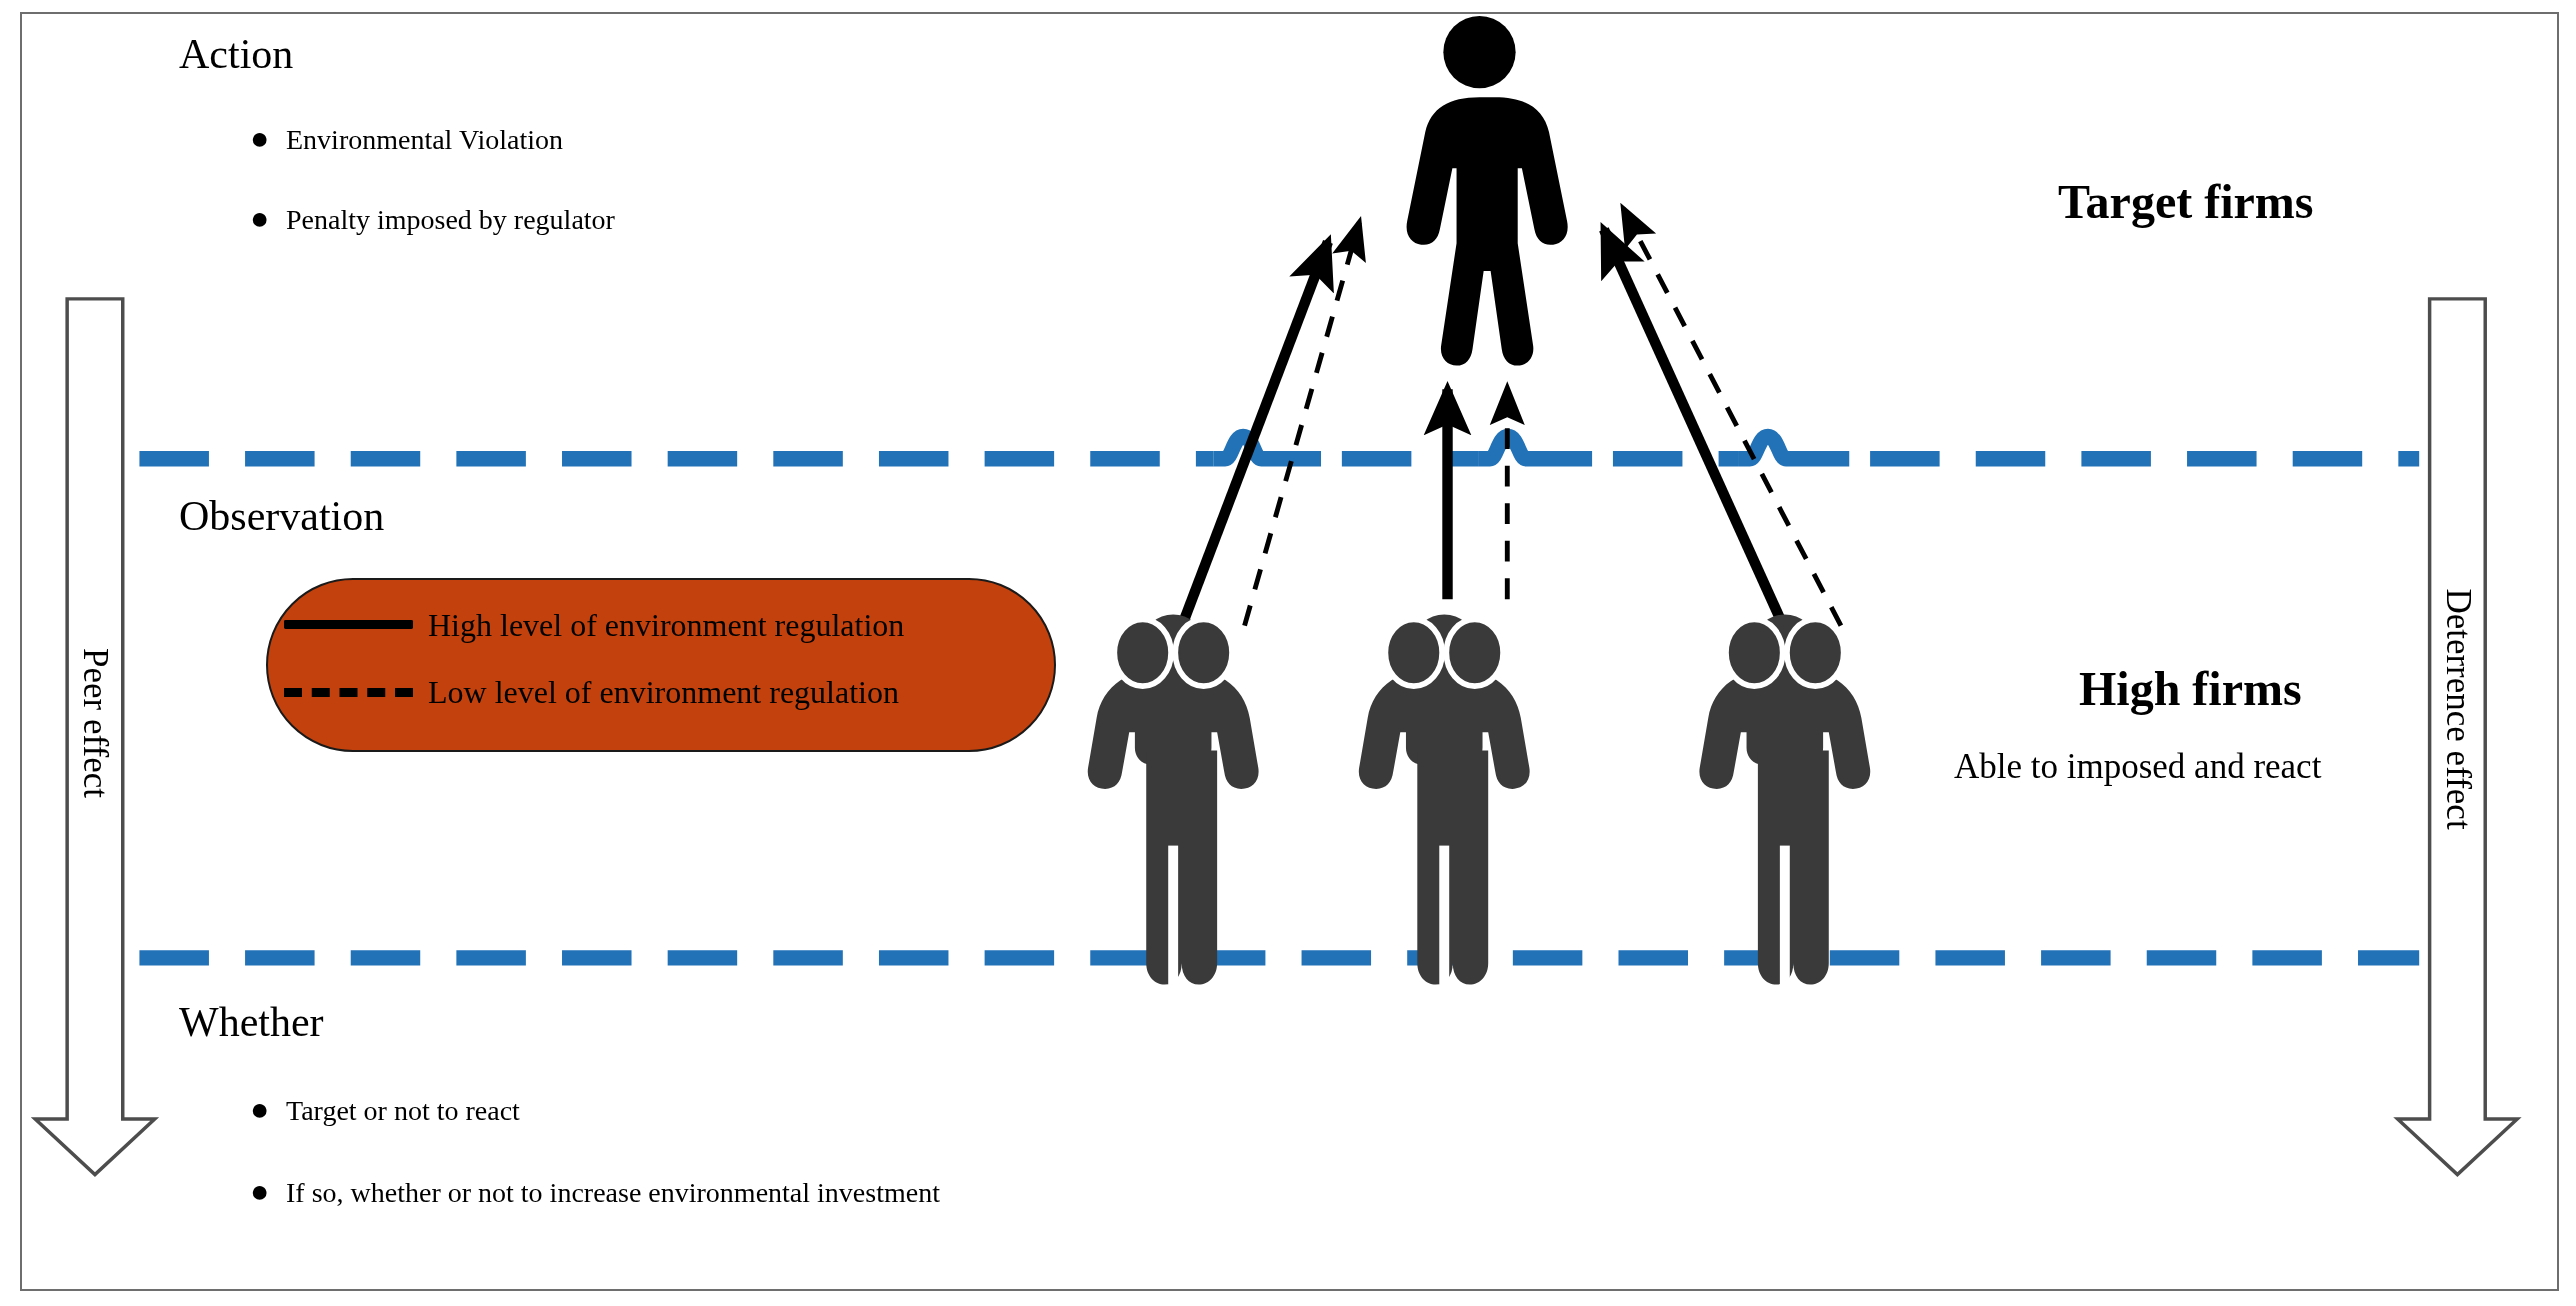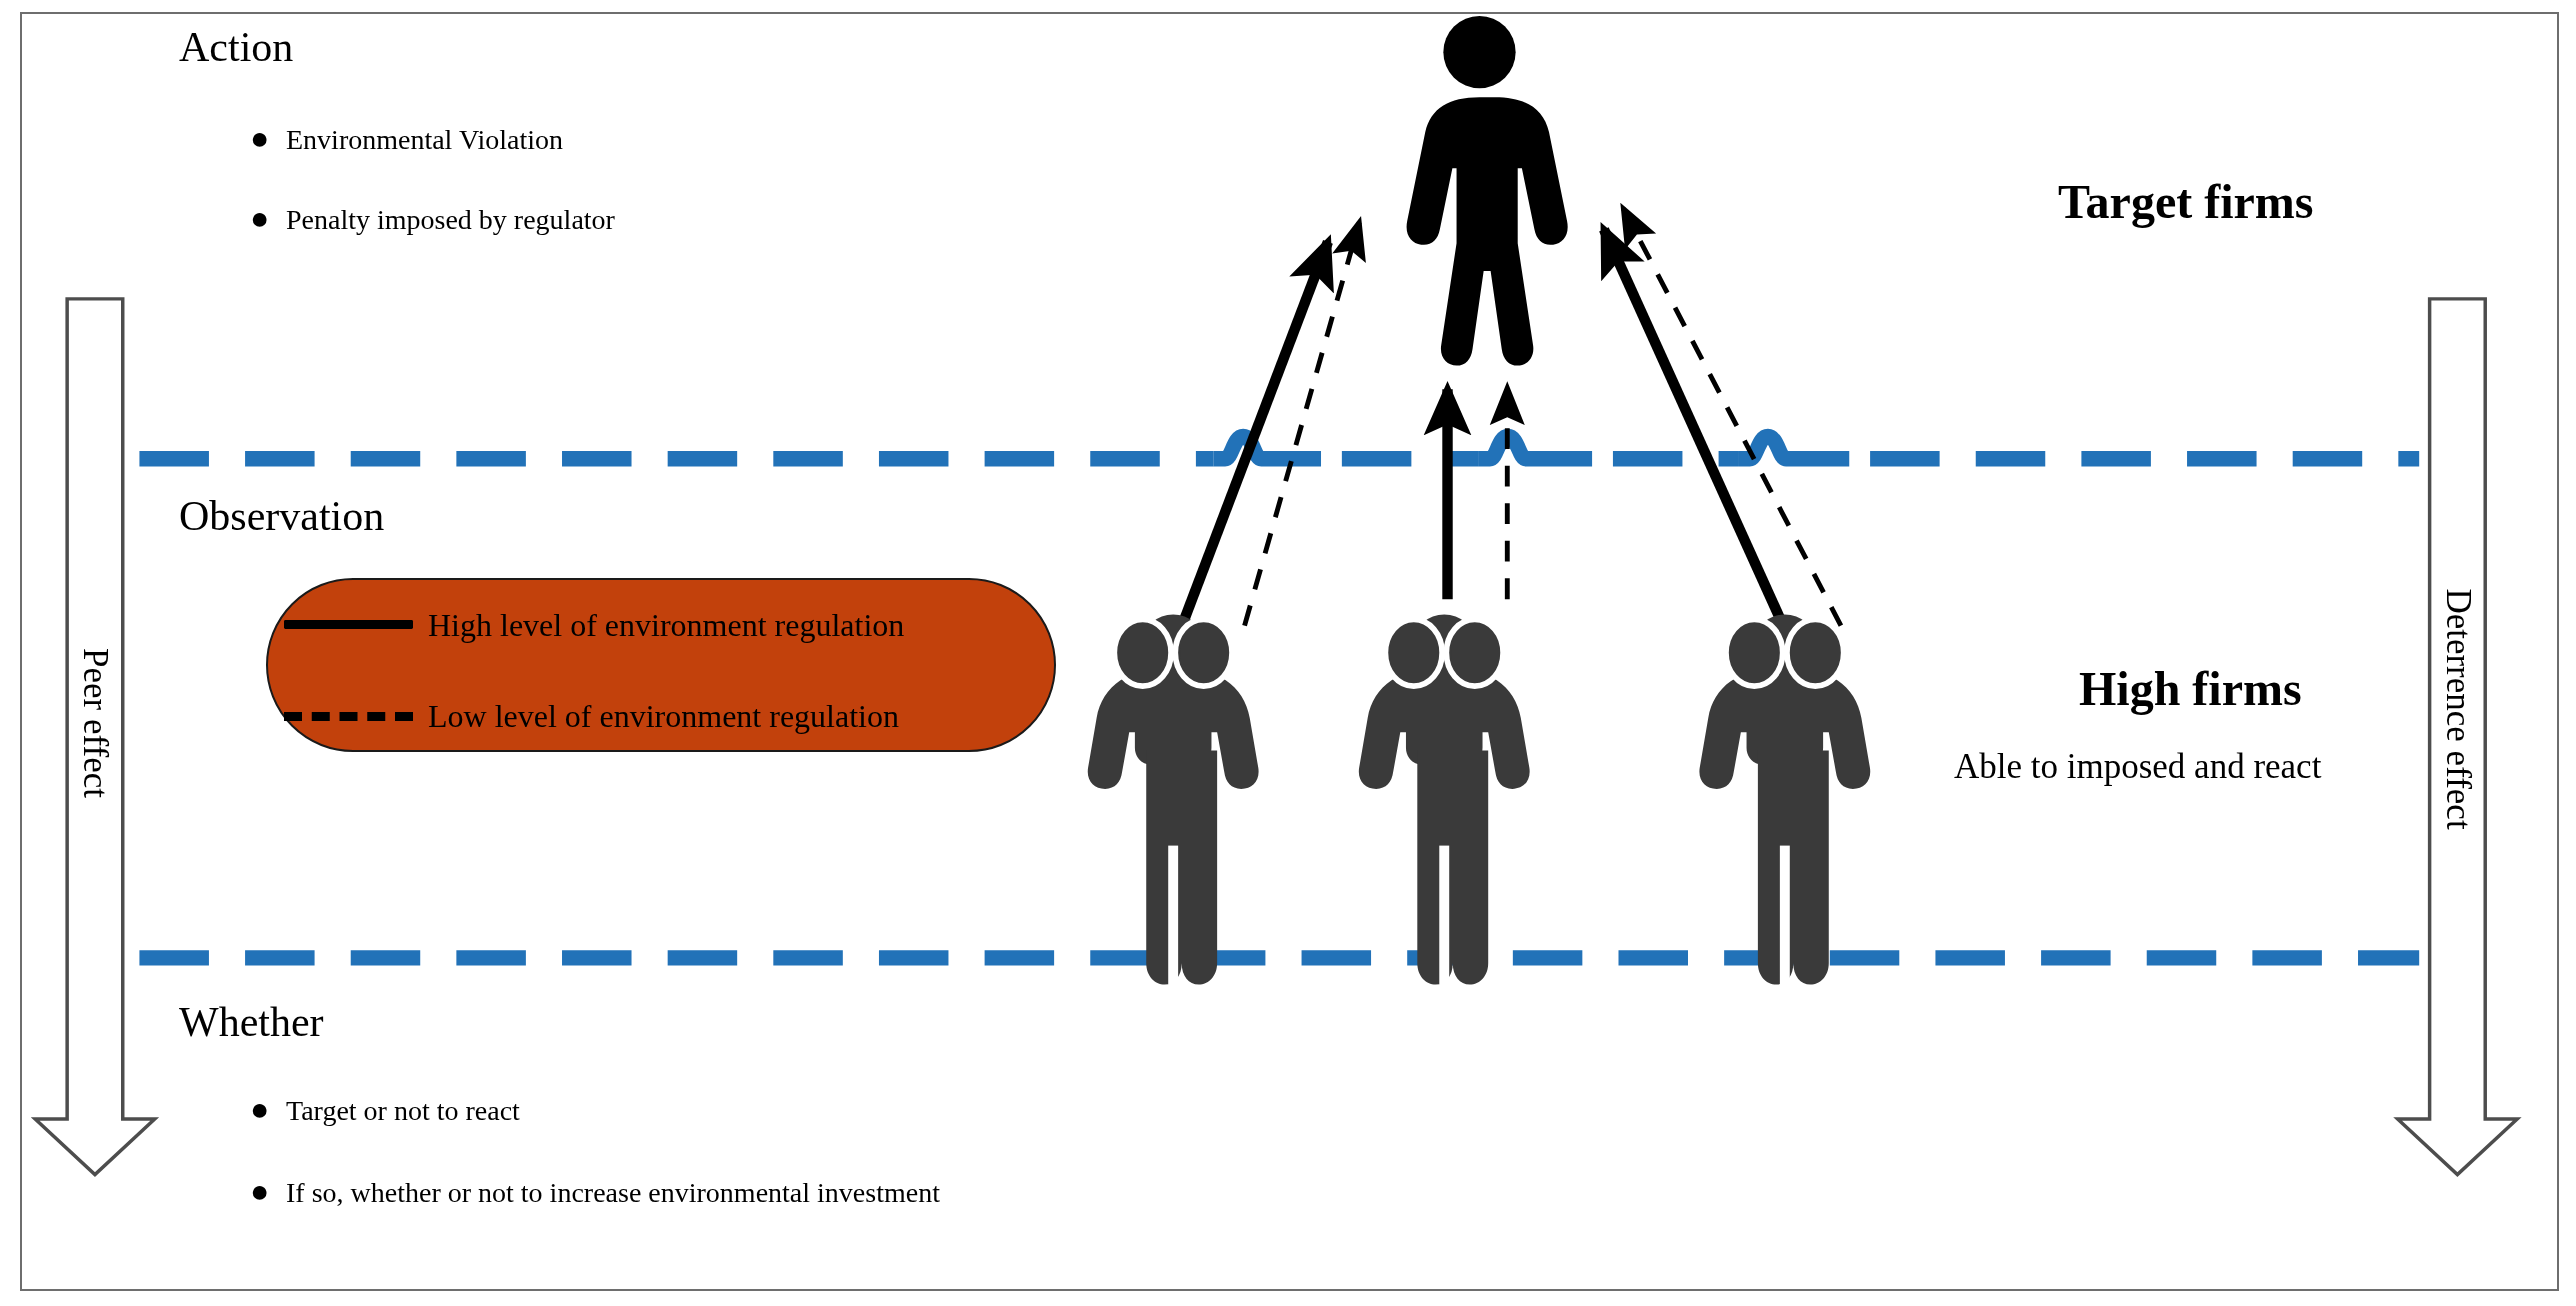--- a/index.html
+++ b/index.html
@@ -163,21 +163,21 @@
     </g>
 
     <g>
       <path d="M96,430 L176,430 L176,1610 L222,1610 L136,1690 L50,1610 L96,1610 Z" fill="#ffffff" stroke="#4d4d4d" stroke-width="5"></path>
     </g>
     <g>
       <path d="M3495,430 L3575,430 L3575,1610 L3621,1610 L3535,1690 L3449,1610 L3495,1610 Z" fill="#ffffff" stroke="#4d4d4d" stroke-width="5"></path>
     </g>
   </svg>
 
-  <div class="abs heading" style="left:179px;top:26px;">Action</div>
+  <div class="abs heading" style="left:179px;top:33px;">Action</div>
 
   <div class="abs bullet-row" style="left:250px;top:122px;">
     <span class="bullet-dot">●</span>
     <span class="bullet-text">Environmental Violation</span>
   </div>
   <div class="abs bullet-row" style="left:250px;top:202px;">
     <span class="bullet-dot">●</span>
     <span class="bullet-text">Penalty imposed by regulator</span>
   </div>
 
@@ -194,21 +194,21 @@
     <span class="bullet-text">If so, whether or not to increase environmental investment</span>
   </div>
 
   <div id="legend">
     <div class="legend-row" style="top:9.7px;">
       <span class="legend-key">
           <span class="key-solid"></span>
         </span>
       <span class="legend-label">High level of environment regulation</span>
     </div>
-    <div class="legend-row" style="top:101px;">
+    <div class="legend-row" style="top:77px;">
       <span class="legend-key">
           <span class="key-dashed"></span>
         </span>
       <span class="legend-label">Low level of environment regulation</span>
     </div>
   </div>
 
   <div class="abs lbl-bold" style="left:2058px;top:174px;">Target firms</div>
 
   <div class="abs lbl-bold" style="left:2079px;top:661px;">High firms</div>

